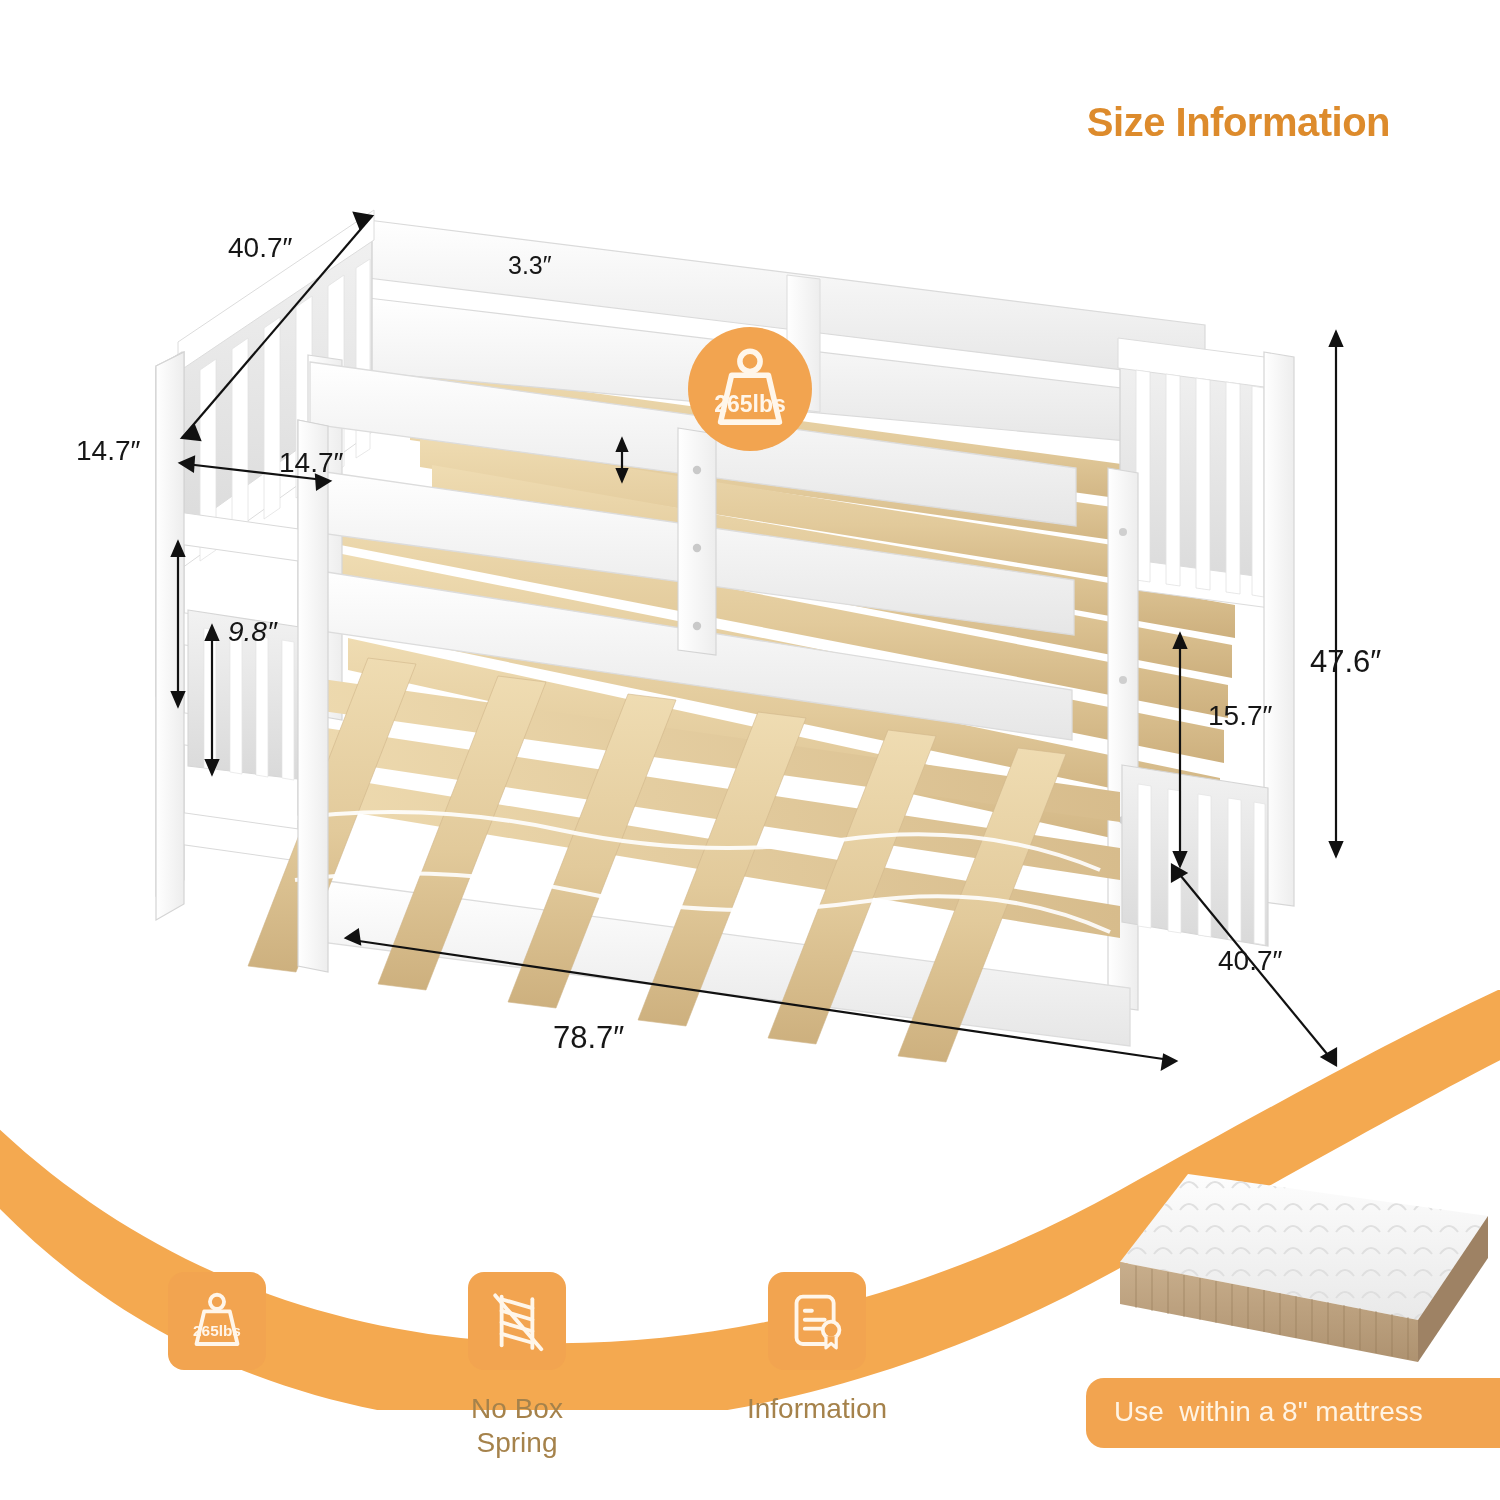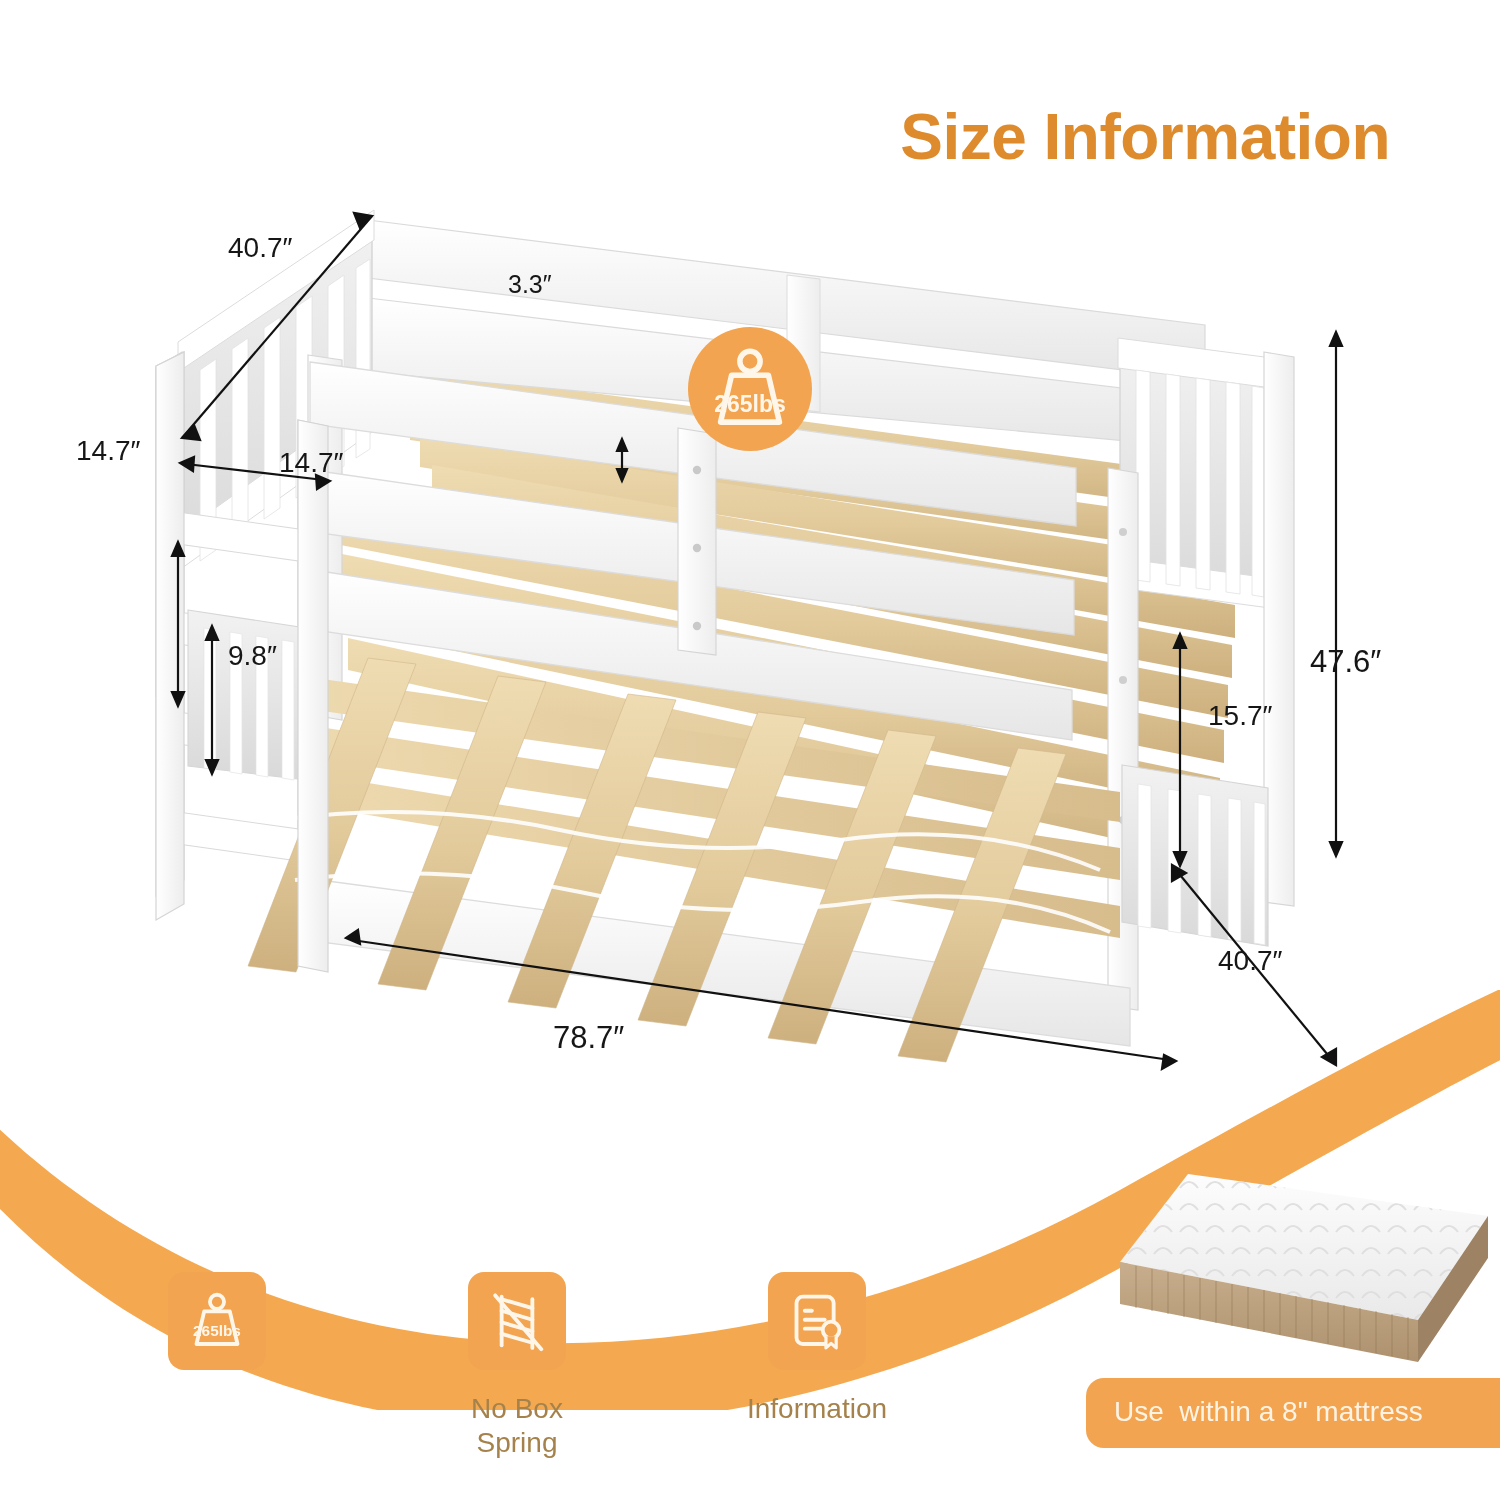--- a/index.html
+++ b/index.html
@@ -9,21 +9,21 @@
     font-family:"Liberation Sans", sans-serif;
     overflow:hidden;
     position:relative;
   }
   .stage{position:absolute;inset:0;}
 
   
   .title{
     position:absolute;
     right:110px; top:100px;
-    font-size:64px;
+    font-size:40px;
     font-weight:bold;
     color:#DD8B2C;
     letter-spacing:-0.5px;
     white-space:nowrap;
   }
 
   
   .swoosh{position:absolute;left:0;top:990px;width:1500px;height:420px;pointer-events:none;}
 
   
@@ -304,24 +304,24 @@
         <polygon points="1216,885 1216,869 1202,877" fill="#111"></polygon>
 
         <line x1="232" y1="760" x2="1050" y2="880"></line>
         <polygon points="226,758 238,750 240,764" fill="#111"></polygon>
         <polygon points="1056,881 1044,875 1042,889" fill="#111"></polygon>
       </g>
     </svg>
   </div>
 
   <div class="dim" style="left:228px;top:232px;">40.7″</div>
-  <div class="dim sm" style="left:508px;top:270px;">3.3″</div>
+  <div class="dim sm" style="left:508px;top:251px;">3.3″</div>
   <div class="dim" style="left:76px;top:435px;">14.7″</div>
   <div class="dim" style="left:279px;top:447px;">14.7″</div>
-  <div class="dim" style="left:228px;top:640px;">9.8″</div>
+  <div class="dim" style="left:228px;top:616px;font-style:italic;">9.8″</div>
   <div class="dim" style="left:1192px;top:700px;margin-left:16px;">15.7″</div>
   <div class="dim lg" style="left:1310px;top:604px;margin-top:40px;">47.6″</div>
   <div class="dim" style="left:1218px;top:945px;">40.7″</div>
   <div class="dim lg" style="left:553px;top:1020px;text-align:right;">78.7″</div>
 
   <div class="badge-weight">
     <svg viewBox="0 0 100 100">
       <circle cx="50" cy="20" r="11" fill="none" stroke="#FFF6EA" stroke-width="6"></circle>
       <path d="M30,35 L70,35 L82,86 L18,86 Z" fill="none" stroke="#FFF6EA" stroke-width="6" stroke-linejoin="round"></path>
       <text x="50" y="75" text-anchor="middle" font-family="Liberation Sans, sans-serif" font-size="25" font-weight="bold" fill="#FFF6EA">265lbs</text>

